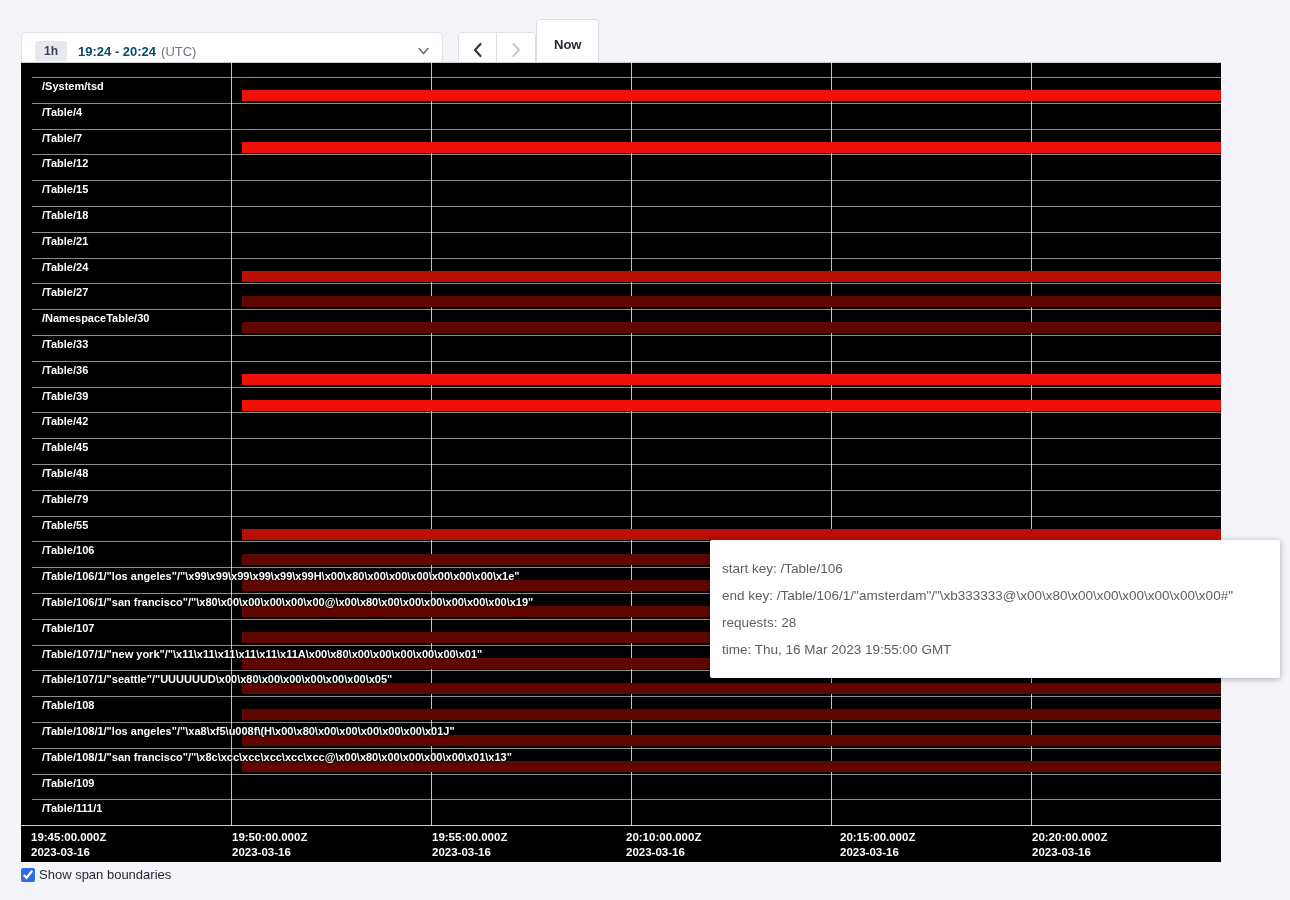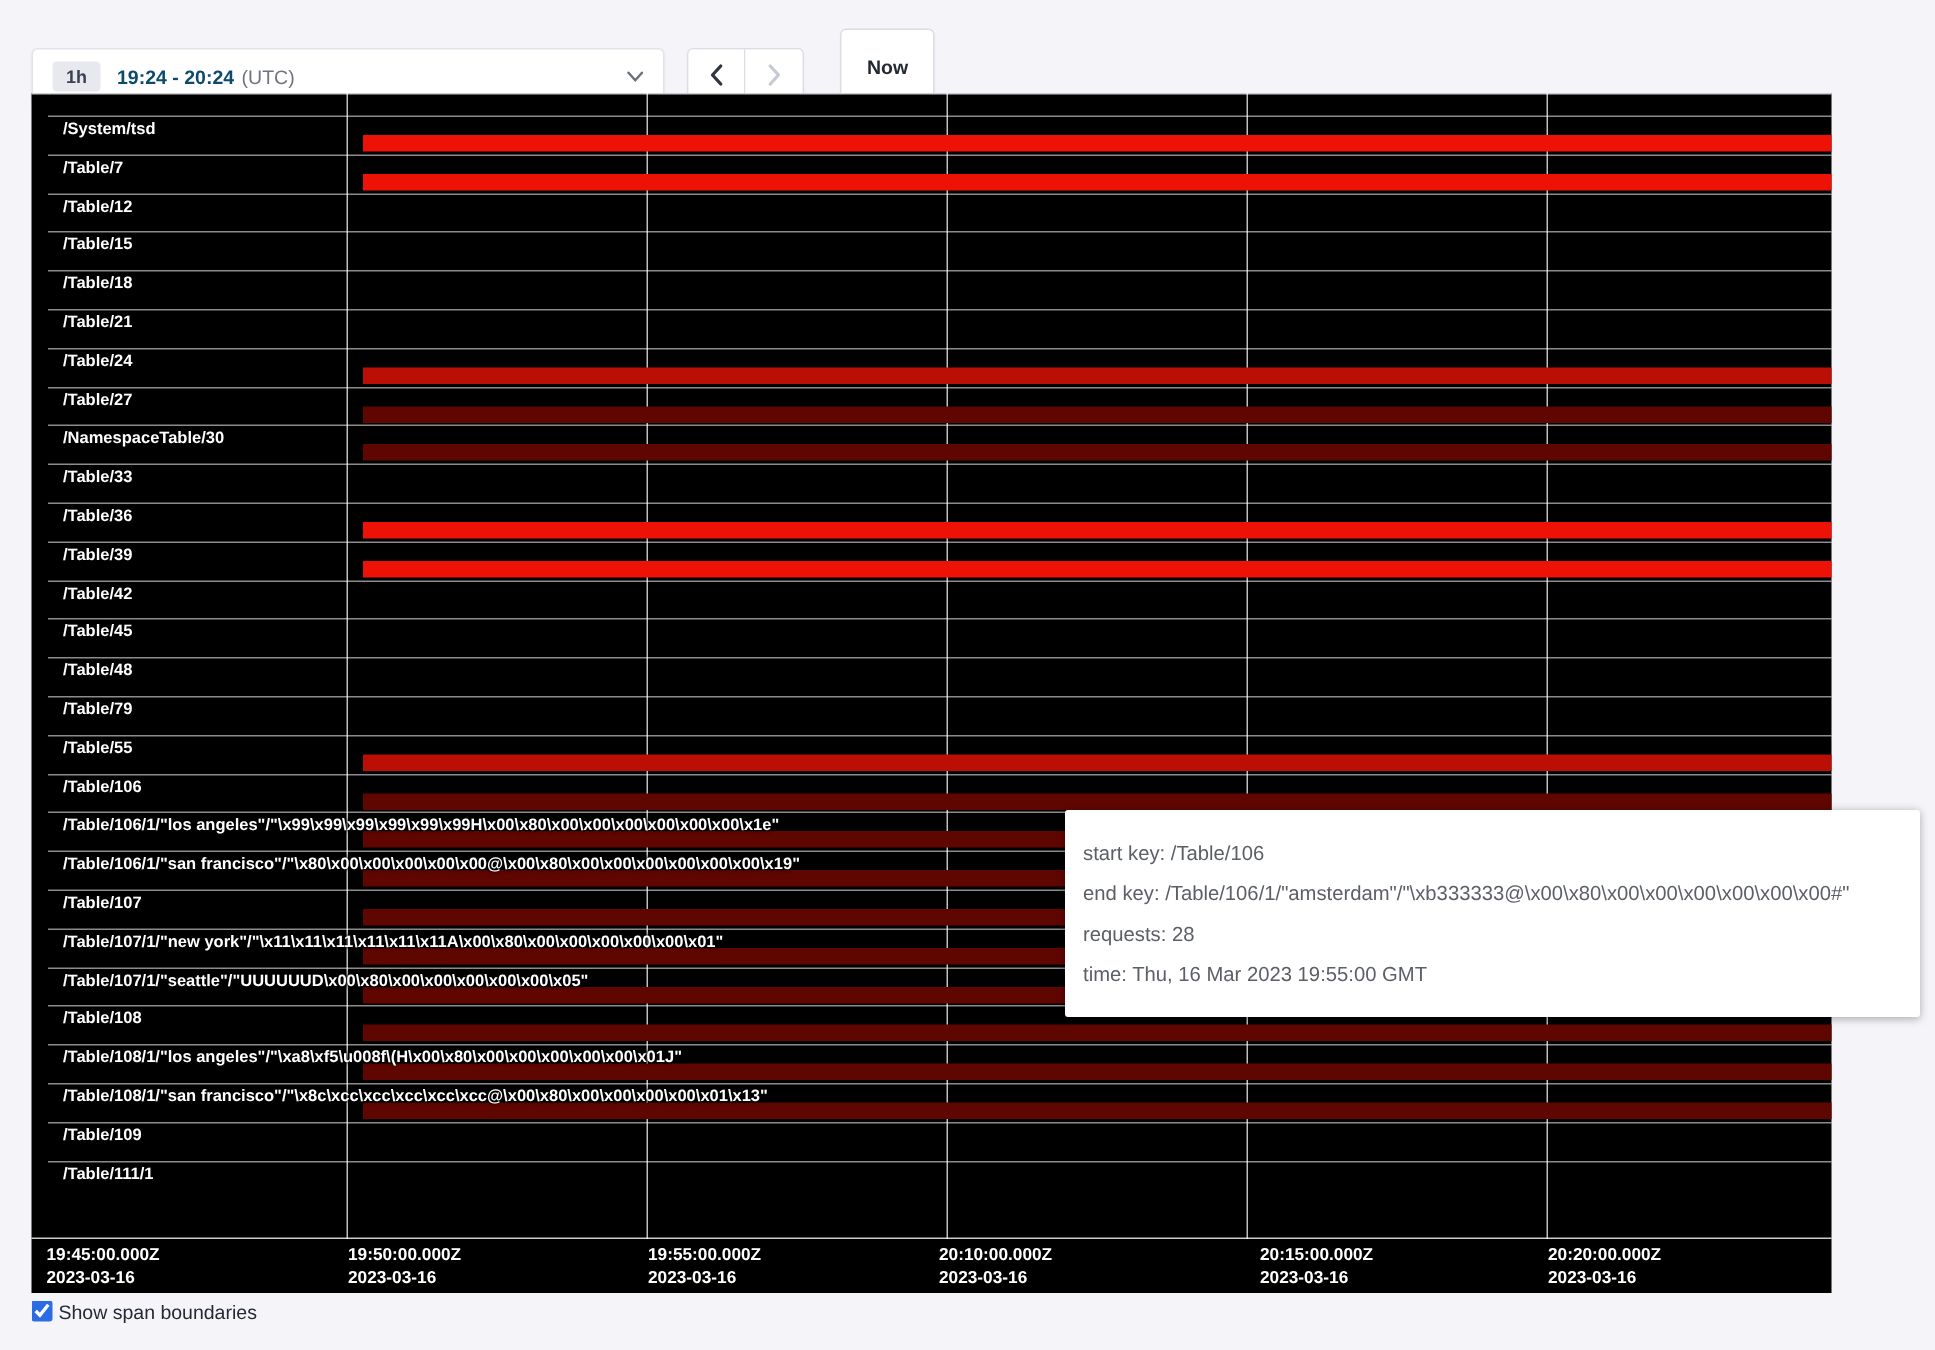--- a/index.html
+++ b/index.html
@@ -14,21 +14,21 @@
     cursor:pointer; box-shadow:0 1px 2px rgba(0,0,0,0.04); }
   .chip { background:#e8e9ef; border-radius:3px; padding:3px 9px; font-size:12px; font-weight:700; color:#3a4252; }
   .range { font-size:13px; font-weight:700; color:#0c4a6e; }
   .tz { font-size:13px; color:#6f7480; margin-left:-6px; }
   .chev { margin-left:auto; display:flex; align-items:center; }
   .nav-group { display:flex; margin-left:15px; border:1px solid #dcdee6; border-radius:4px;
     background:#fff; height:38px; overflow:hidden; box-shadow:0 1px 2px rgba(0,0,0,0.04); }
   .nav { width:38px; display:flex; align-items:center; justify-content:center;
     background:#fff; border:none; cursor:pointer; }
   .nav.prev { border-right:1px solid #dcdee6; }
-  .now { margin-left:24px; height:51px; padding:0 17px; background:#fff; border:1px solid #dcdee6;
+  .now { margin-left:0; height:51px; padding:0 17px; background:#fff; border:1px solid #dcdee6;
     border-radius:4px; font-family:"Liberation Sans", sans-serif; font-weight:700; font-size:13px;
     color:#242a35; cursor:pointer; box-shadow:0 1px 2px rgba(0,0,0,0.04); }
 
   
   .canvas { position:absolute; left:21px; top:62px; width:1200px; height:800px; background:#000; }
   .gridline { position:absolute; top:0; width:1px; height:764px; background:rgba(255,255,255,0.75); }
   .rows { position:absolute; top:0; left:0; right:0; }
   .row-spacer { height:15px; border-top:1px solid rgba(255,255,255,0.8); }
   .hm-row { position:relative; height:25.8px; border-top:1px solid rgba(255,255,255,0.55);margin-left:11px; }
   .band { position:absolute; left:210px; right:0; top:12px; height:11px; }
@@ -36,21 +36,21 @@
     white-space:nowrap; z-index:2; text-shadow:0 0 2px #000, 0 0 3px #000; }
   .axis { position:absolute; left:0; right:0; bottom:0; height:37px; border-top:1px solid rgba(255,255,255,0.8); }
   .tick { position:absolute; top:4px; font-size:11.5px; font-weight:700; color:#fff; line-height:15px; white-space:nowrap; }
 
   
   .tooltip { position:absolute; left:710px; top:540px; width:570px; background:#fff; border-radius:2px;
     box-shadow:0 1px 6px rgba(0,0,0,0.30); padding:10px 12px; z-index:5; }
   .tooltip p { font-size:13.5px; color:#5c6066; margin:10px 0; line-height:17px; white-space:nowrap; overflow:hidden; }
 
   
-  .footer { position:absolute; left:21px; top:867px; display:flex; gap:4px;
+  .footer { position:absolute; left:21px; top:867px; display:flex; align-items:center; gap:4px;
     font-size:13px; color:#242a35; cursor:pointer; }
   .footer input[type=checkbox] { width:14px; height:14px; accent-color:#2b6be4; cursor:pointer; }
 </style>
 </head>
 <body>
 
 <div class="page">
 
   <div class="toolbar">
     <div class="time-selector">
@@ -90,20 +90,23 @@
         <div class="gridline" style="left: 810px;"></div>
         <div class="gridline" style="left: 1010px;"></div>
       </div>
     <div class="rows" id="rows">
       <div class="row-spacer"></div>
     <div class="hm-row">
           <div class="band" style="background: rgb(238, 17, 5);"></div>
           <span class="hm-label">/System/tsd</span>
         </div>
         <div class="hm-row">
+          <span class="hm-label">/Table/4</span>
+        </div>
+        <div class="hm-row">
           <div class="band" style="background: rgb(238, 17, 5);"></div>
           <span class="hm-label">/Table/7</span>
         </div>
         <div class="hm-row">
           <span class="hm-label">/Table/12</span>
         </div>
         <div class="hm-row">
           <span class="hm-label">/Table/15</span>
         </div>
         <div class="hm-row">

